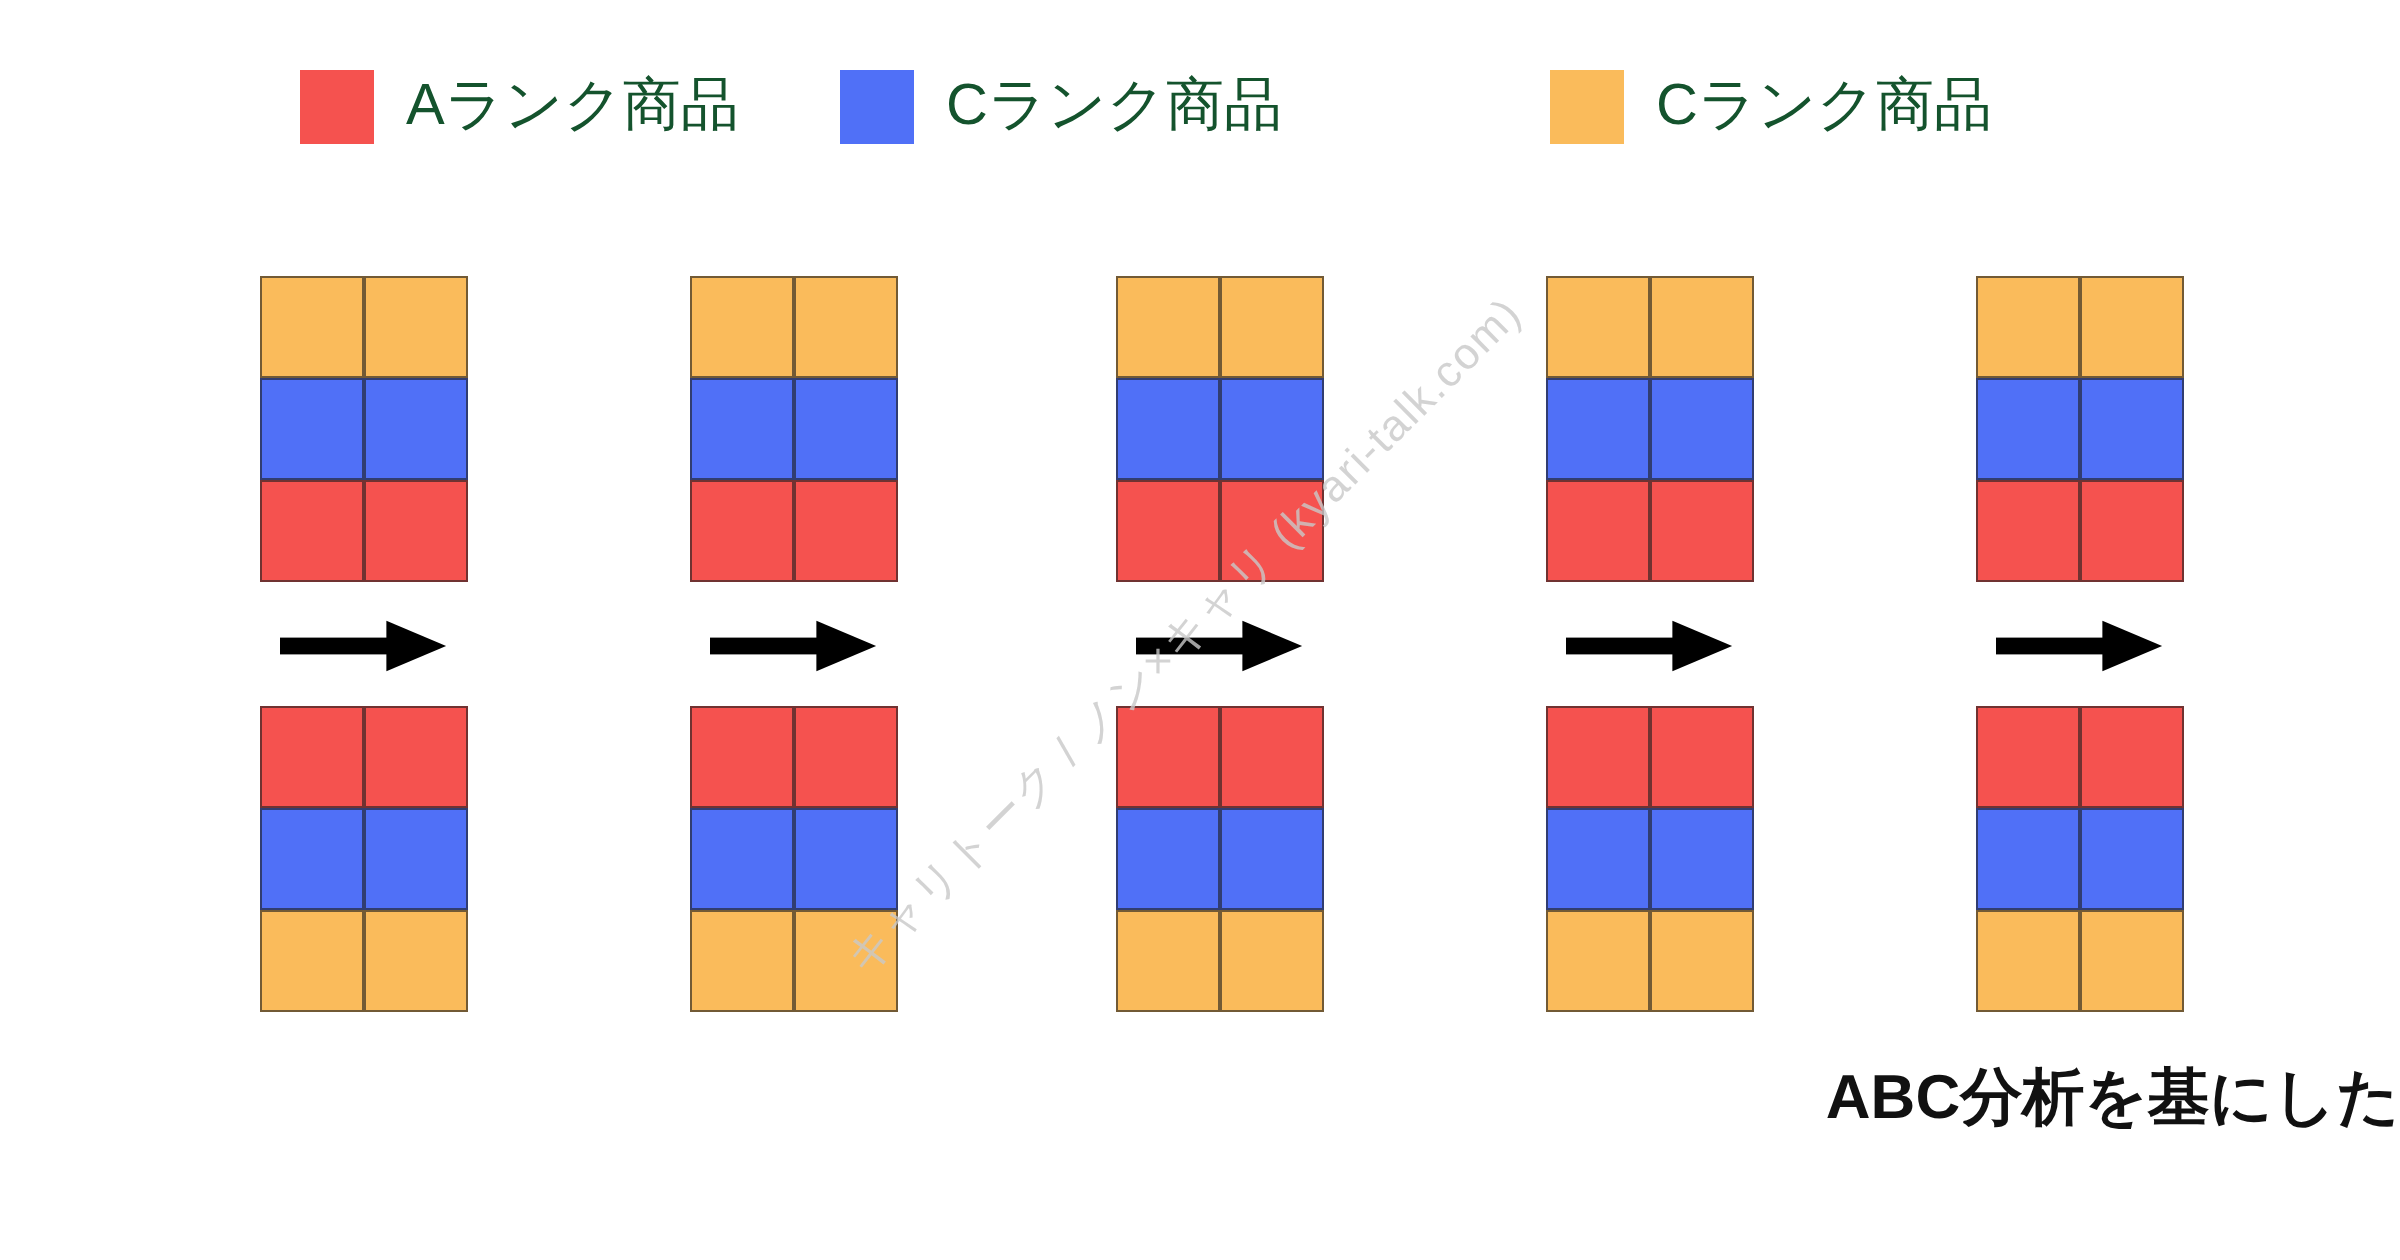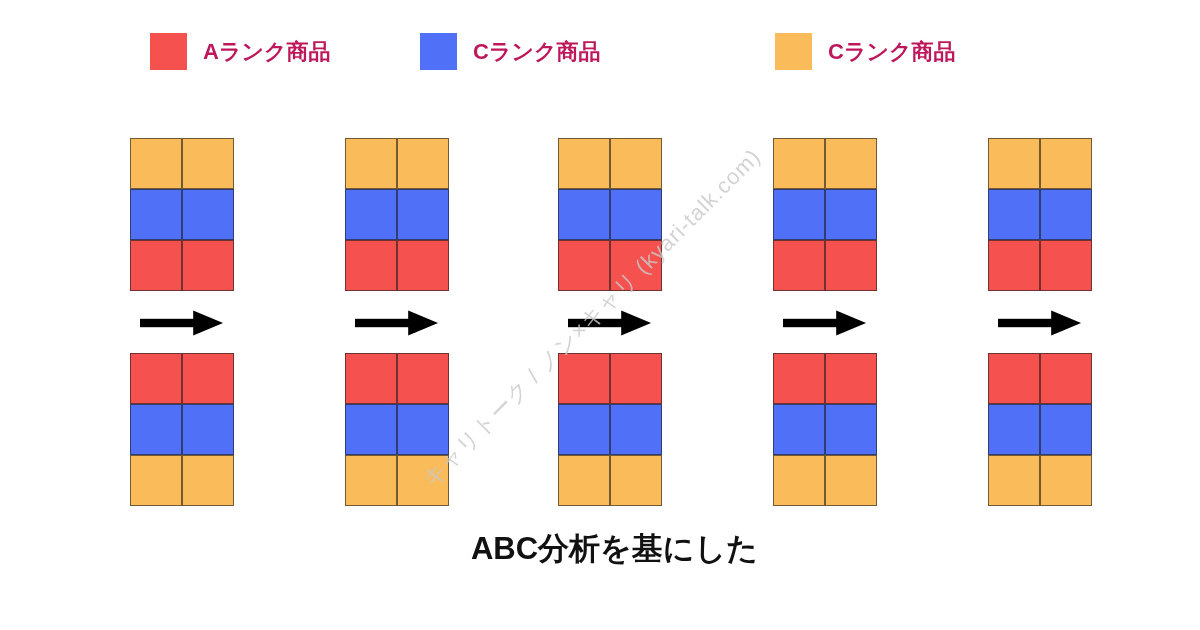--- a/index.html
+++ b/index.html
@@ -26,23 +26,23 @@
   }
   .legend-item.pos-0 { left: 150px; }
   .legend-item.pos-1 { left: 420px; }
   .legend-item.pos-2 { left: 775px; }
   .legend-swatch {
     width: 37px;
     height: 37px;
     flex: 0 0 auto;
   }
   .legend-label {
-    font-size: 22px;
-    font-weight: 700;
-    color: #be185d;
+    font-size: 29px;
+    font-weight: 400;
+    color: #14532d;
     white-space: nowrap;
   }
 
   
   .columns-layer {
     position: absolute;
     inset: 0;
   }
   .column-group {
     position: absolute;
@@ -88,21 +88,21 @@
     white-space: nowrap;
     pointer-events: none;
   }
 
   
   .caption {
     position: absolute;
     left: 0;
     right: 0;
     top: 528px;
-    text-align: center;
+    text-align: right;
     font-size: 31px;
     line-height: 42px;
     font-weight: 700;
     color: #111111;
     padding-left: 29px;
   }
 </style>
 </head>
 <body>
 

